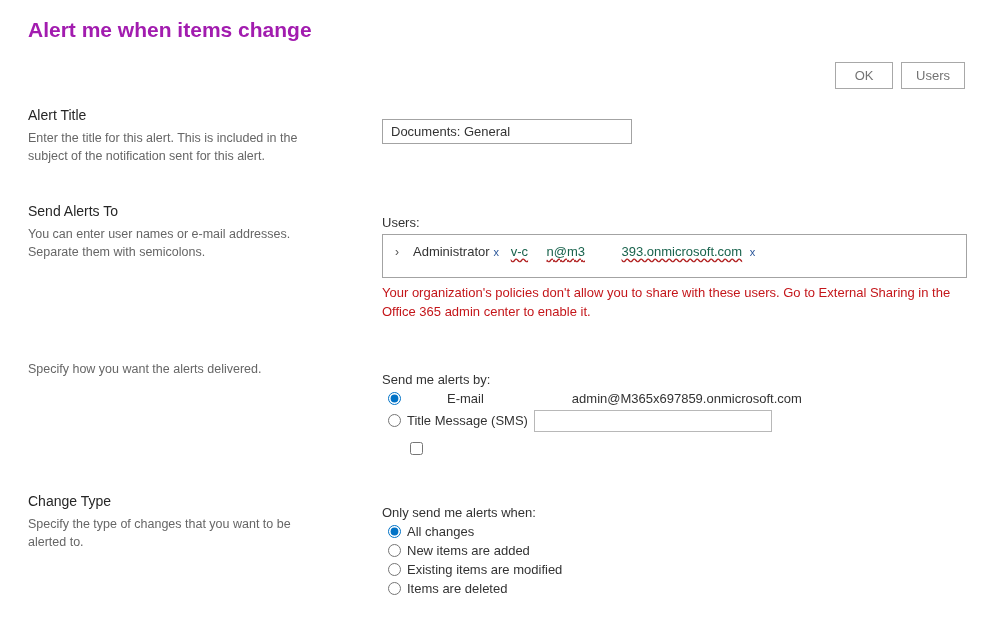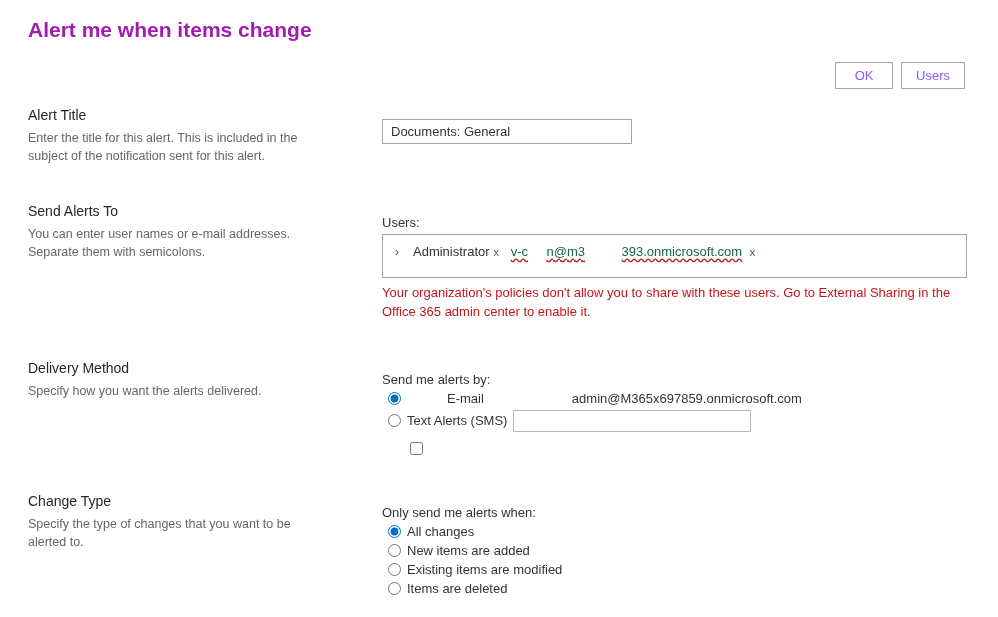--- a/index.html
+++ b/index.html
@@ -27,21 +27,21 @@
     gap: 8px;
     margin-bottom: 18px;
     padding-right: 2px;
   }
   .btn {
     min-width: 58px;
     padding: 5px 14px;
     border: 1px solid #a8a8a8;
     background: #fff;
     font-size: 13px;
-    color: #8b5cf6;
+    color: #737373;
     cursor: pointer;
     font-family: inherit;
   }
   .section {
     display: flex;
     margin-bottom: 38px;
     align-items: flex-start;
   }
   .section-left {
     width: 318px;
@@ -214,34 +214,33 @@
         <span class="token token-underlined">n@m3</span>&nbsp;&nbsp;&nbsp;&nbsp;&nbsp;&nbsp;&nbsp;&nbsp;
         <span class="token token-underlined green">393.onmicrosoft.com</span>
         <span class="token-remove">x</span>
       </div>
       <div class="error-msg">Your organization's policies don't allow you to share with these users. Go to External Sharing in the Office 365 admin center to enable it.</div>
     </div>
   </div>
 
   <div class="section">
     <div class="section-left">
-      <div class="section-heading">Delivery Method</div>
       <div class="section-desc">Specify how you want the alerts delivered.</div>
     </div>
     <div class="section-right">
       <div class="field-label">Send me alerts by:</div>
       <div class="delivery-block">
         <div class="radio-row email-row">
           <input type="radio" name="delivery" checked="" style="">
           <label>E-mail</label>
           <span class="email-addr">admin@M365x697859.onmicrosoft.com</span>
         </div>
         <div class="radio-row">
           <input type="radio" name="delivery" style="">
-          <label>Text Alerts (SMS)</label>
+          <label>Title Message (SMS)</label>
           <input type="text" class="sms-input" value="" style="">
         </div>
         <div class="checkbox-row">
           <input type="checkbox" style="">
         </div>
       </div>
     </div>
   </div>
 
   <div class="section" style="margin-bottom:8px;">

